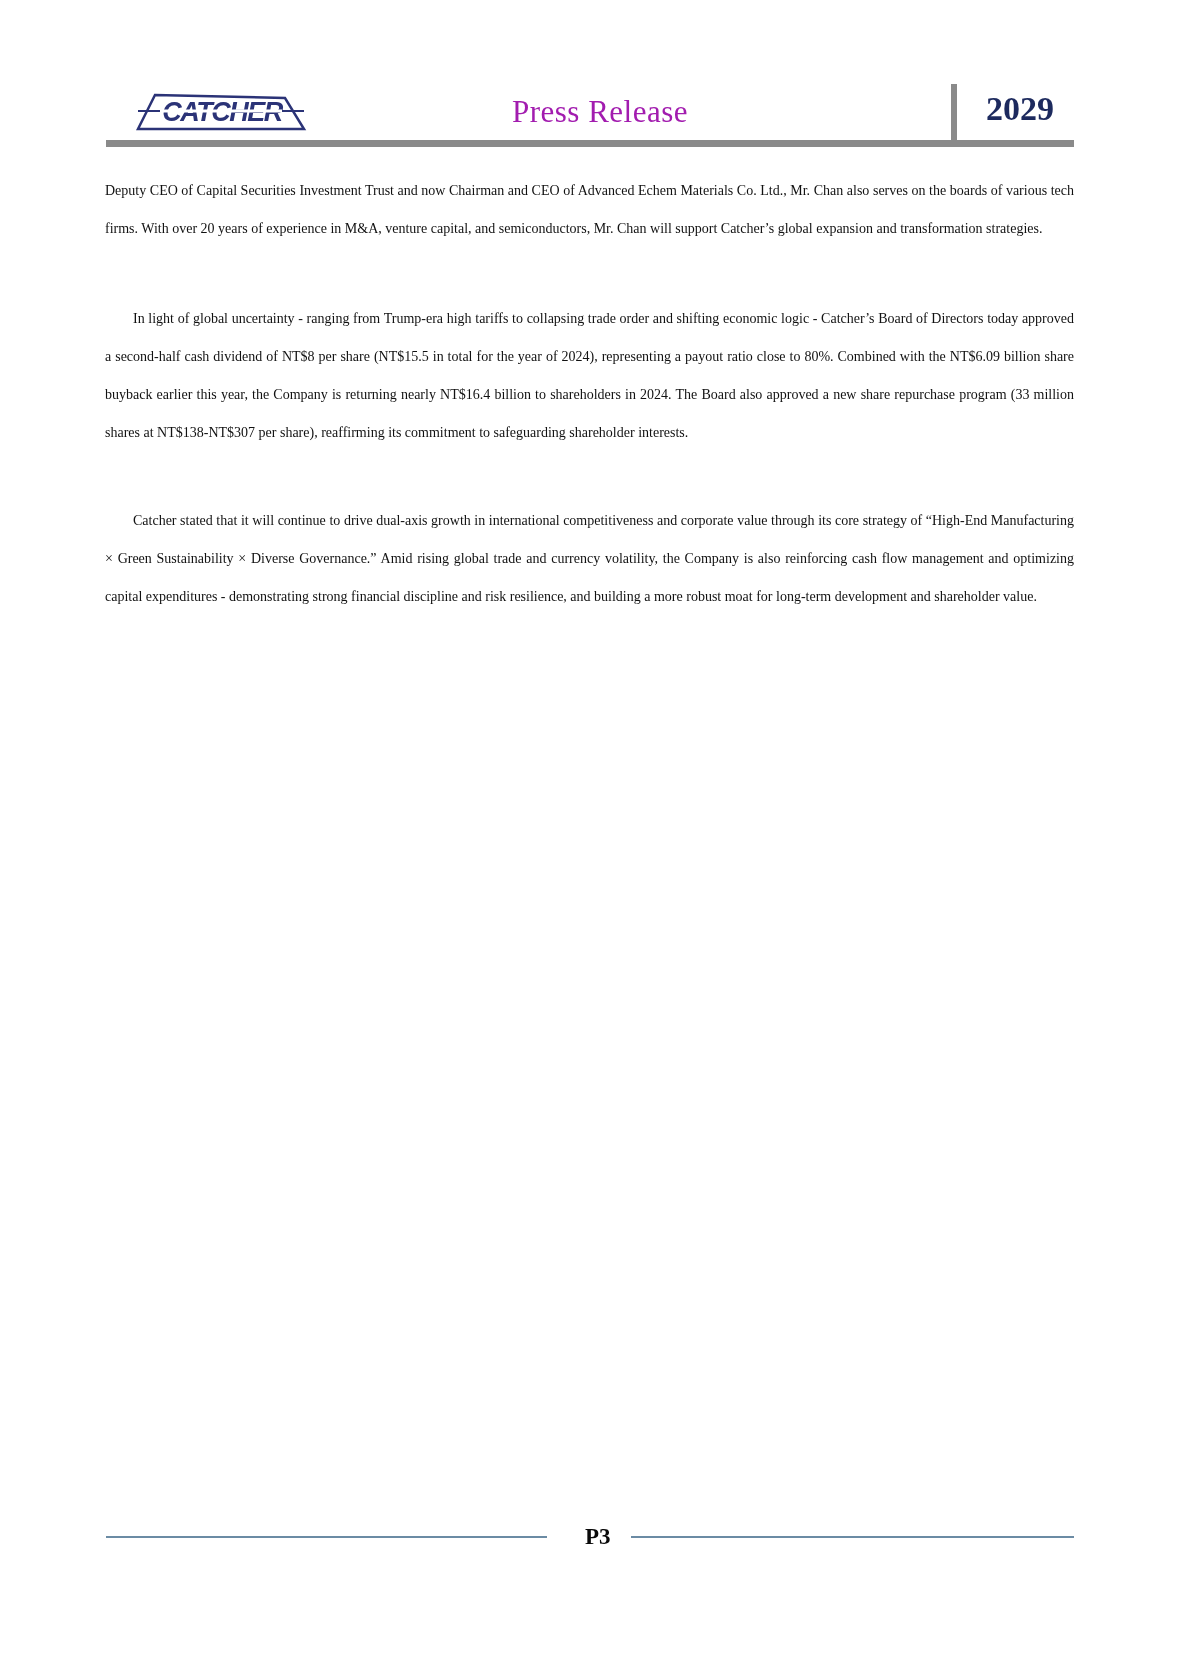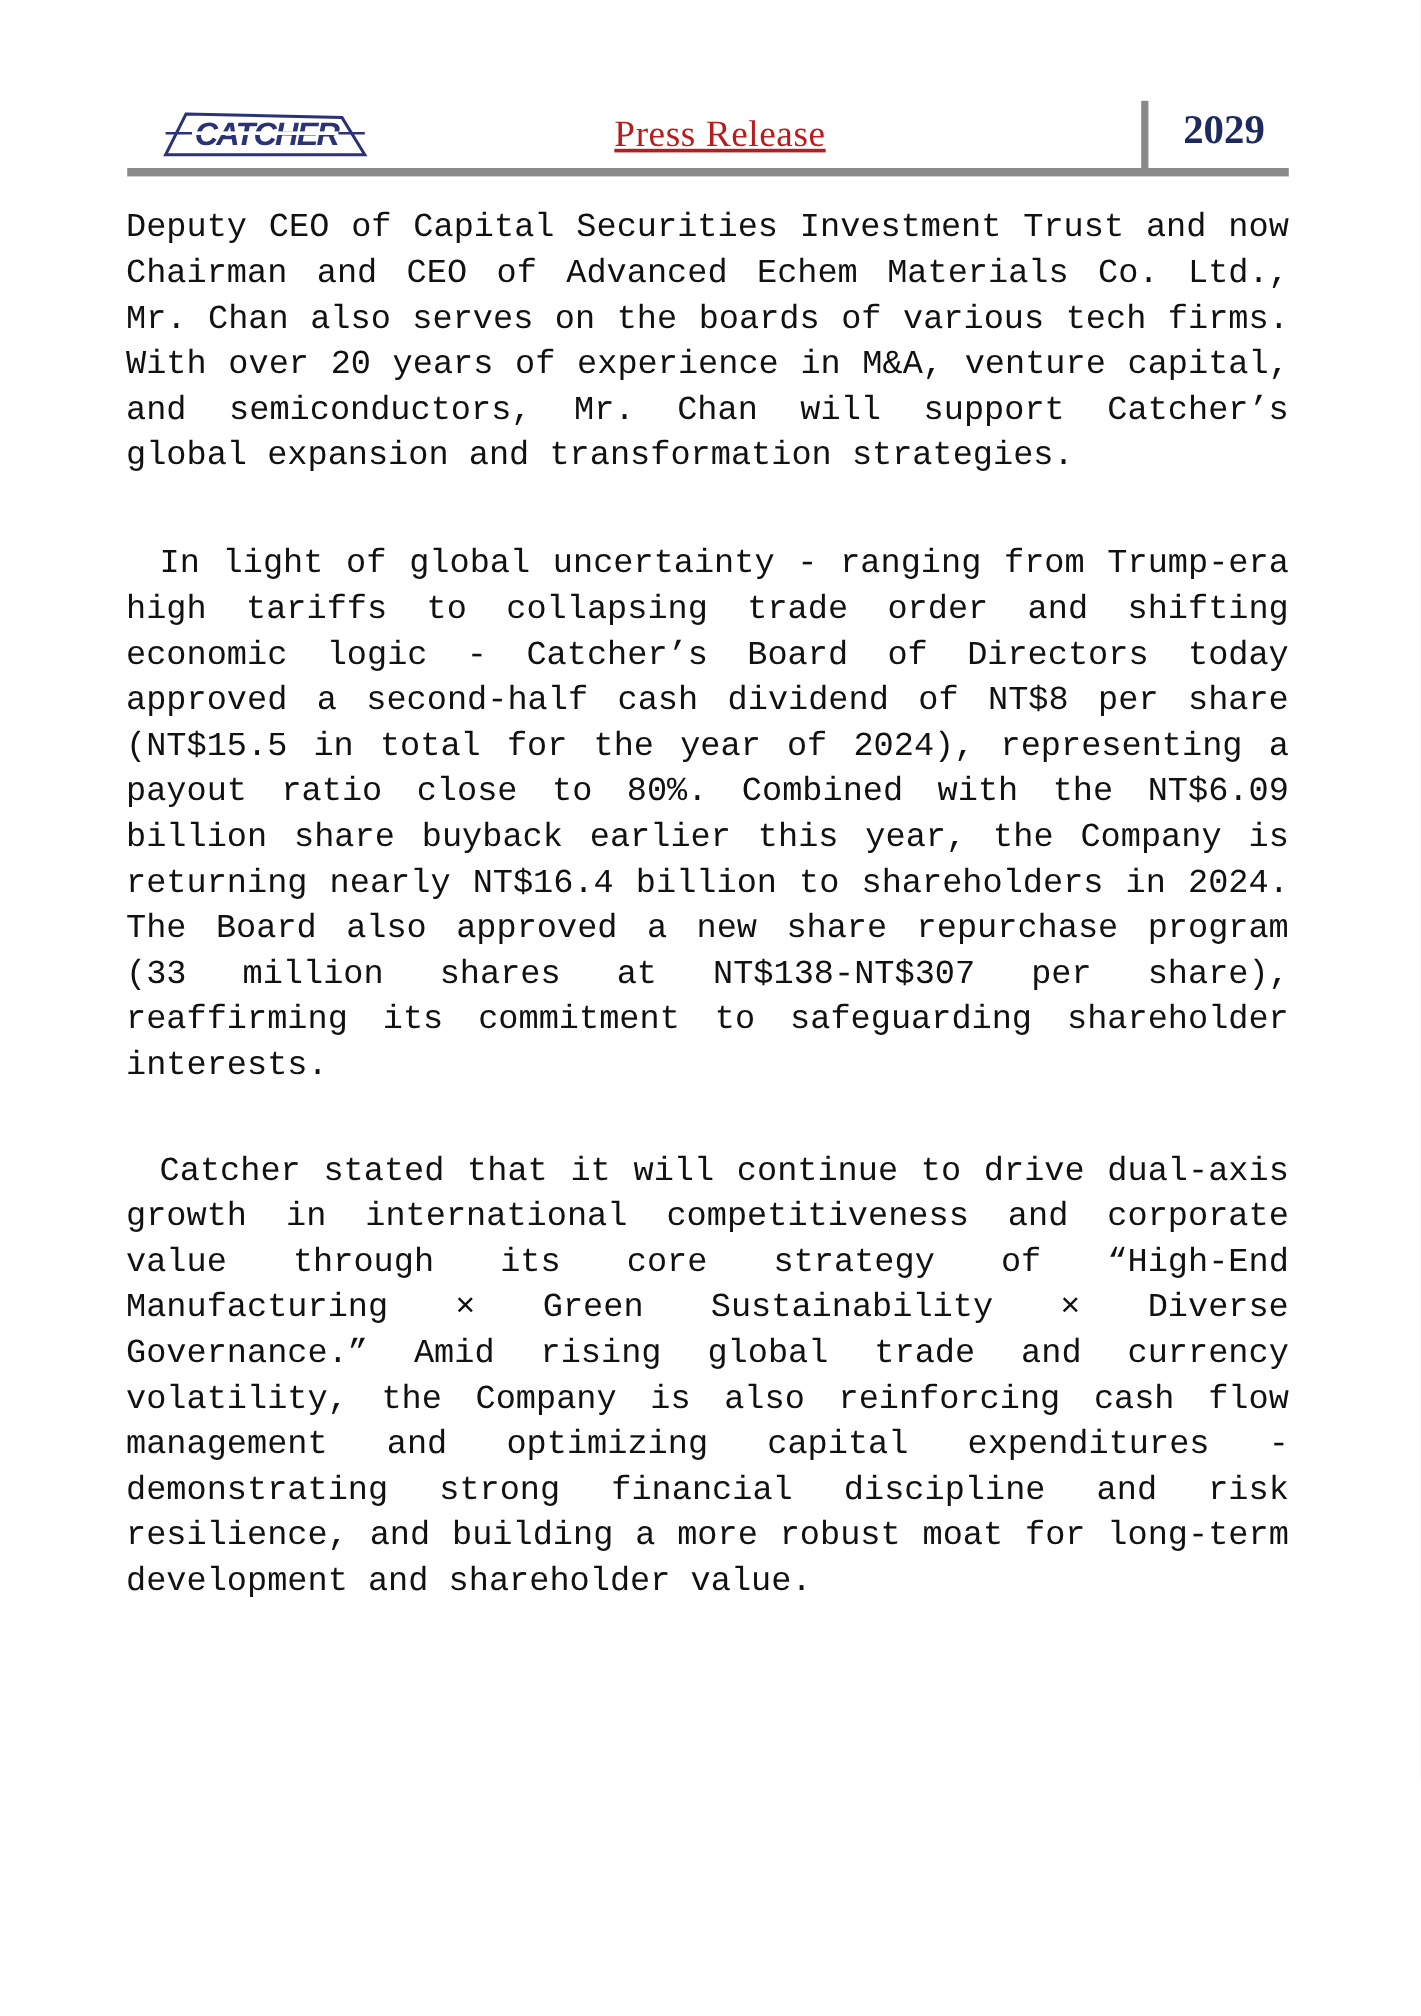--- a/index.html
+++ b/index.html
@@ -21,23 +21,22 @@
     left: 134px; top: 92px;
     width: 174px; height: 40px;
   }
   .press-title {
     position: absolute;
     left: 400px; top: 92px;
     width: 400px;
     text-align: center;
     font-size: 31px;
     line-height: 40px;
-    color: #b91c1c;
+    color: #a21caf;
     letter-spacing: 0.5px;
-    text-decoration: underline;
   }
   .divider-v {
     position: absolute;
     left: 951px; top: 84px;
     width: 6px; height: 56px;
     background: #8a8a8a;
   }
   .year-badge {
     position: absolute;
     left: 957px; top: 88px;
@@ -53,25 +52,24 @@
     left: 106px; top: 140px;
     width: 968px; height: 7px;
     background: #8a8a8a;
   }
 
   
   .doc-body {
     position: absolute;
     left: 105px; top: 172px;
     width: 969px;
-    font-size: 28px;
+    font-size: 14px;
     line-height: 38px;
     text-align: justify;
     text-justify: inter-word;
-    font-family: Liberation Mono, monospace;
   }
   .doc-body p { margin: 0; }
   .para-indent { text-indent: 28px; }
   .section-heading {
     margin-top: 52px !important;
     font-weight: bold;
     text-align: left;
   }
   .after-heading { margin-top: 52px !important; }
   .para-gap { margin-top: 50px !important; }
@@ -119,14 +117,19 @@
   <div class="year-badge">2029</div>
 
   <div class="rule-h"></div>
 
   <div class="doc-body">
     <p>Deputy CEO of Capital Securities Investment Trust and now Chairman and CEO of Advanced Echem Materials Co. Ltd., Mr. Chan also serves on the boards of various tech firms. With over 20 years of experience in M&amp;A, venture capital, and semiconductors, Mr. Chan will support Catcher’s global expansion and transformation strategies.</p>
     <p class="para-indent after-heading">In light of global uncertainty - ranging from Trump-era high tariffs to collapsing trade order and shifting economic logic - Catcher’s Board of Directors today approved a second-half cash dividend of NT$8 per share (NT$15.5 in total for the year of 2024), representing a payout ratio close to 80%. Combined with the NT$6.09 billion share buyback earlier this year, the Company is returning nearly NT$16.4 billion to shareholders in 2024. The Board also approved a new share repurchase program (33 million shares at NT$138-NT$307 per share), reaffirming its commitment to safeguarding shareholder interests.</p>
     <p class="para-indent para-gap">Catcher stated that it will continue to drive dual-axis growth in international competitiveness and corporate value through its core strategy of “High-End Manufacturing × Green Sustainability × Diverse Governance.” Amid rising global trade and currency volatility, the Company is also reinforcing cash flow management and optimizing capital expenditures - demonstrating strong financial discipline and risk resilience, and building a more robust moat for long-term development and shareholder value.</p>
   </div>
 
+  <div class="footer">
+    <div class="footer-line left"></div>
+    <div class="page-number">P3</div>
+    <div class="footer-line right"></div>
+  </div>
 
 </div>
 
 </body></html>

